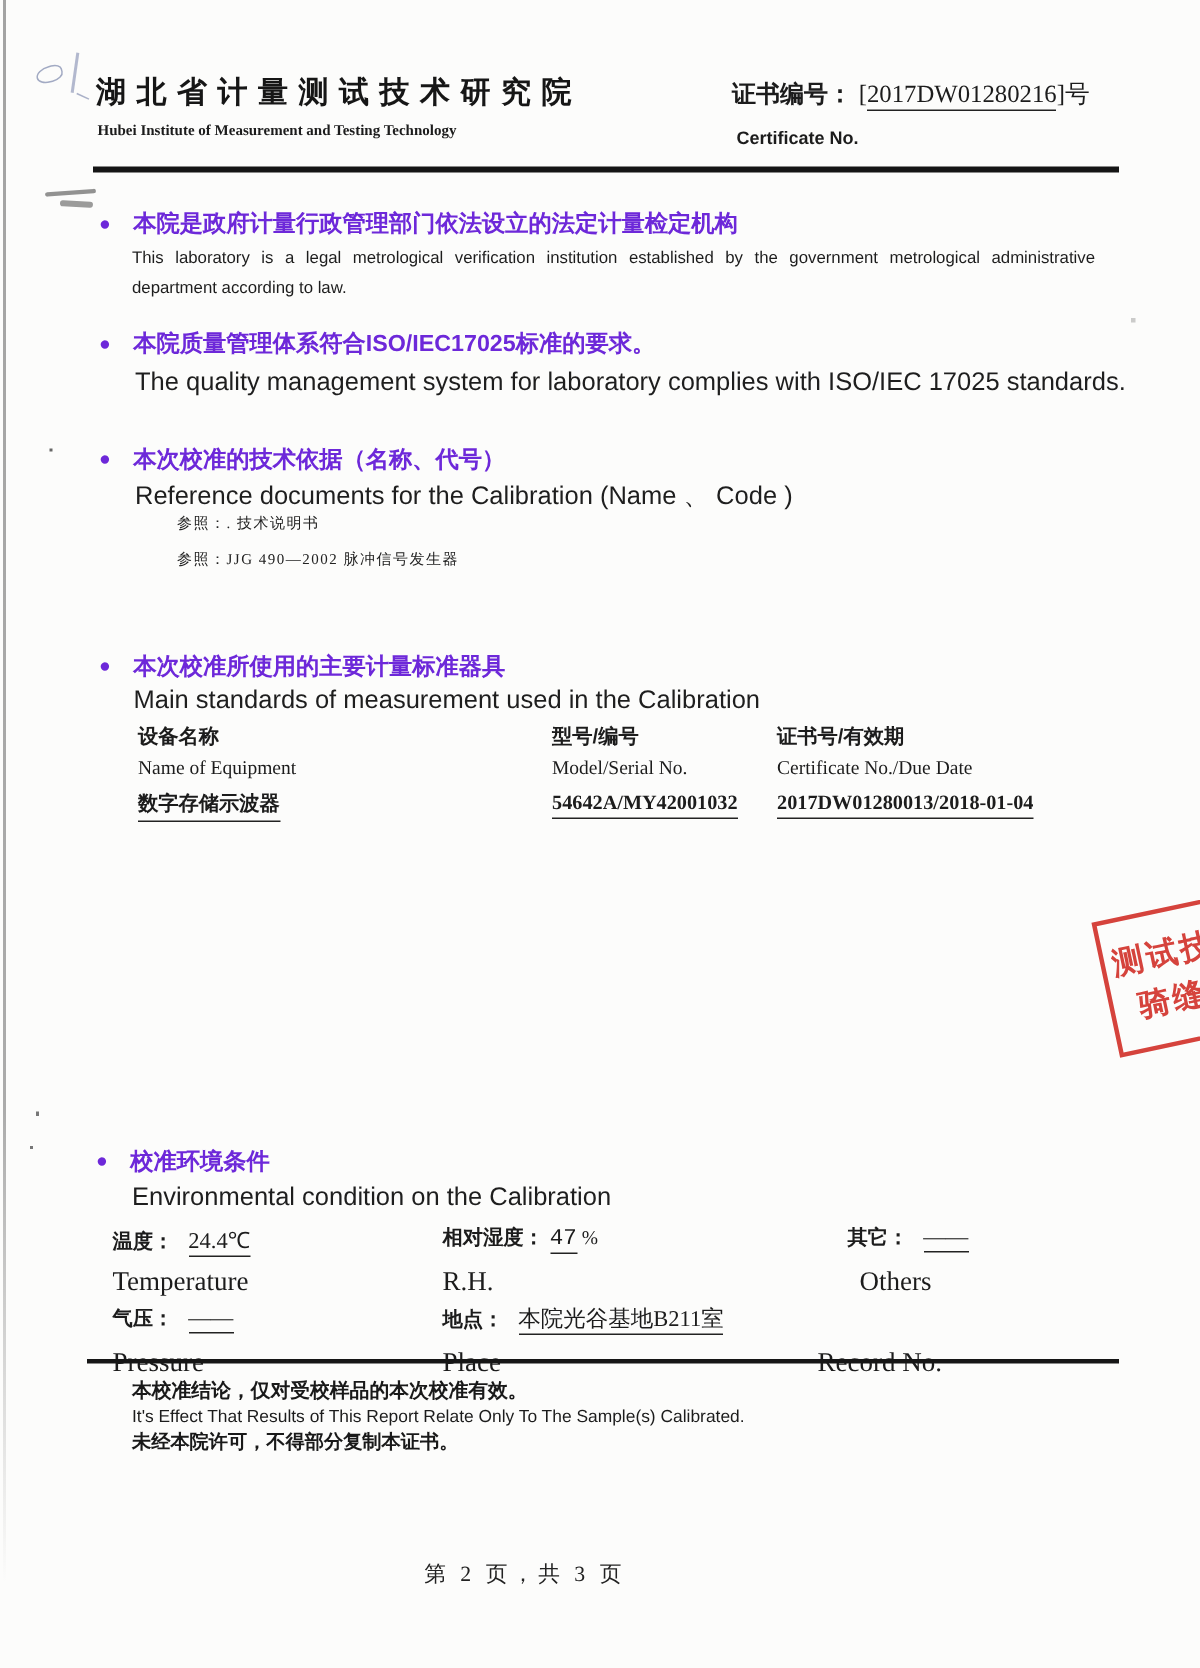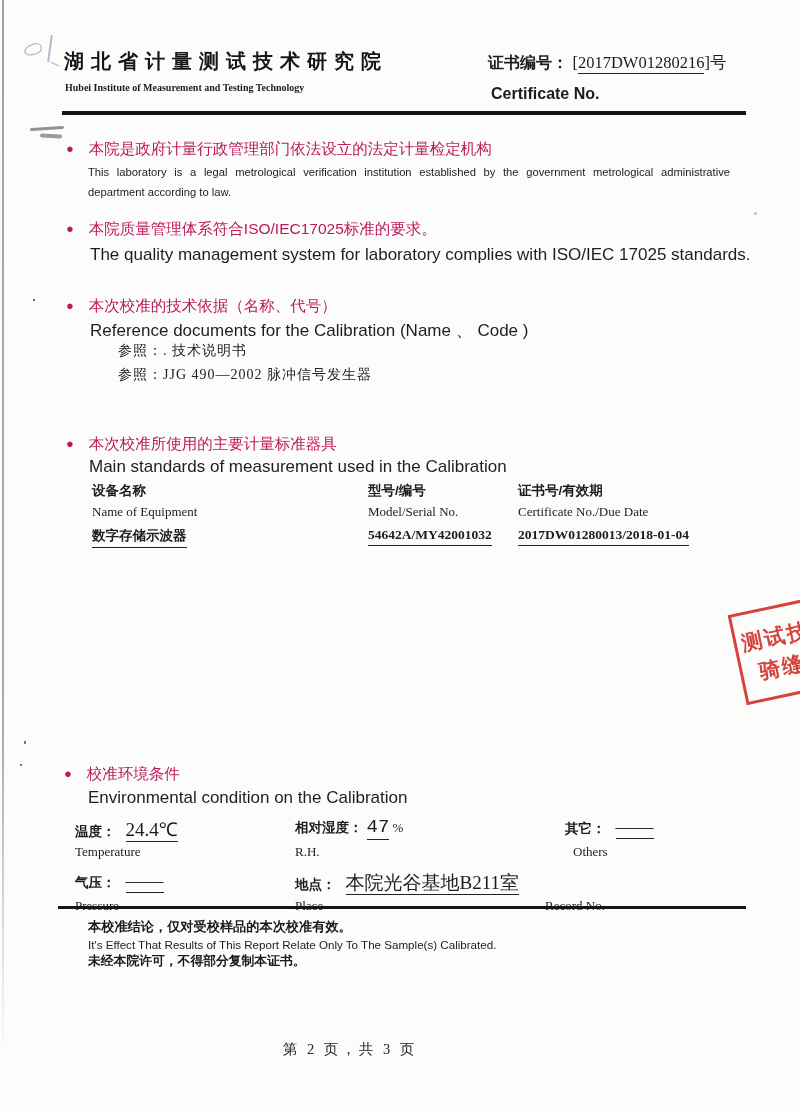--- a/index.html
+++ b/index.html
@@ -6,43 +6,43 @@
   .page{position:relative;width:800px;height:1112px;background:#fcfcfb;overflow:hidden;
         font-family:"Liberation Sans",sans-serif;color:#1c1c1c;}
   .abs{position:absolute;}
 
   
   .inst-cn{left:64px;top:48px;font-size:20px;font-weight:bold;letter-spacing:7px;color:#161616;}
   .inst-en{left:65px;top:82px;font-family:"Liberation Serif",serif;font-weight:bold;font-size:10px;}
   .cert-line{left:488px;top:52px;font-size:16px;font-weight:bold;white-space:nowrap;}
   .cert-line .num{font-family:"Liberation Serif",serif;font-weight:normal;font-size:16.5px;}
   .cert-line .num-u{border-bottom:1.5px solid #222;padding-bottom:1px;}
-  .cert-en{left:491px;top:85px;font-size:16px;font-weight:bold;}
+  .cert-en{left:491px;top:85px;font-size:12px;font-weight:bold;}
   .rule-top{left:62px;top:111px;width:684px;height:4px;background:#151515;}
   .rule-mid{left:58px;top:906px;width:688px;height:3px;background:#161616;}
 
   
-  .h-cn{font-size:15.5px;font-weight:normal;color:#be185d;white-space:nowrap;}
+  .h-cn{font-size:15.5px;font-weight:bold;color:#6d28d9;white-space:nowrap;}
   .dot{display:inline-block;font-size:13px;margin-right:15px;vertical-align:1px;}
   .h-en{font-size:17px;color:#1e1e1e;white-space:nowrap;}
   .jp{width:642px;font-size:11.2px;line-height:1.75;text-align:justify;color:#1d1d1d;white-space:normal;}
-  .refline{font-family:"Liberation Serif",serif;font-size:14px;color:#222;letter-spacing:1px;white-space:nowrap;}
+  .refline{font-family:"Liberation Serif",serif;font-size:10px;color:#222;letter-spacing:1px;white-space:nowrap;}
 
   
   .tb-cn{font-size:13.5px;font-weight:bold;white-space:nowrap;}
   .tb-en{font-family:"Liberation Serif",serif;font-size:13px;white-space:nowrap;}
   .tb-val{font-family:"Liberation Serif",serif;font-size:13.5px;font-weight:600;
           border-bottom:1.2px solid #222;padding-bottom:2px;white-space:nowrap;}
 
   
   .env-l{font-size:13.5px;font-weight:bold;white-space:nowrap;}
-  .env-v{font-family:"Liberation Serif",serif;font-weight:normal;font-size:19px;
+  .env-v{font-family:"Liberation Serif",serif;font-weight:normal;font-size:15px;
          border-bottom:1.2px solid #222;padding-bottom:1px;margin-left:10px;}
   .env-unit{font-family:"Liberation Serif",serif;font-weight:normal;font-size:13px;}
-  .env-en{font-family:"Liberation Serif",serif;font-size:13px;white-space:nowrap;}
+  .env-en{font-family:"Liberation Serif",serif;font-size:18px;white-space:nowrap;}
 
   
   .note-cn{font-size:13.2px;font-weight:600;color:#191919;white-space:nowrap;}
   .note-en{font-size:11.6px;color:#1c1c1c;white-space:nowrap;}
   .page-num{left:0;top:1040px;width:700px;text-align:center;
             font-family:"Liberation Serif",serif;font-size:14.5px;letter-spacing:3px;color:#222;}
 
   
   .stamp{left:736px;top:603px;width:102px;height:86px;border:3.5px solid #d3362e;
          transform:rotate(-12deg);display:flex;flex-direction:column;align-items:center;

